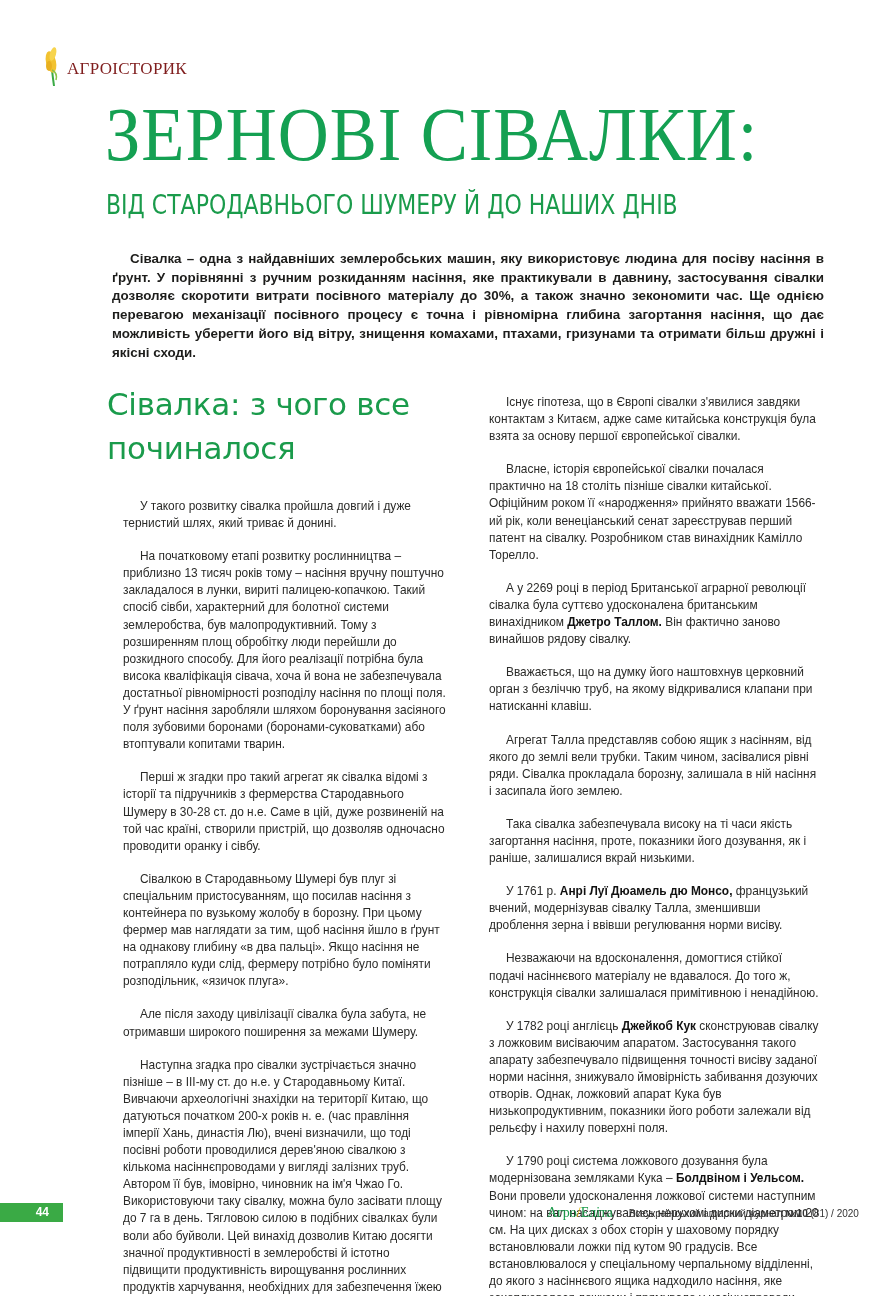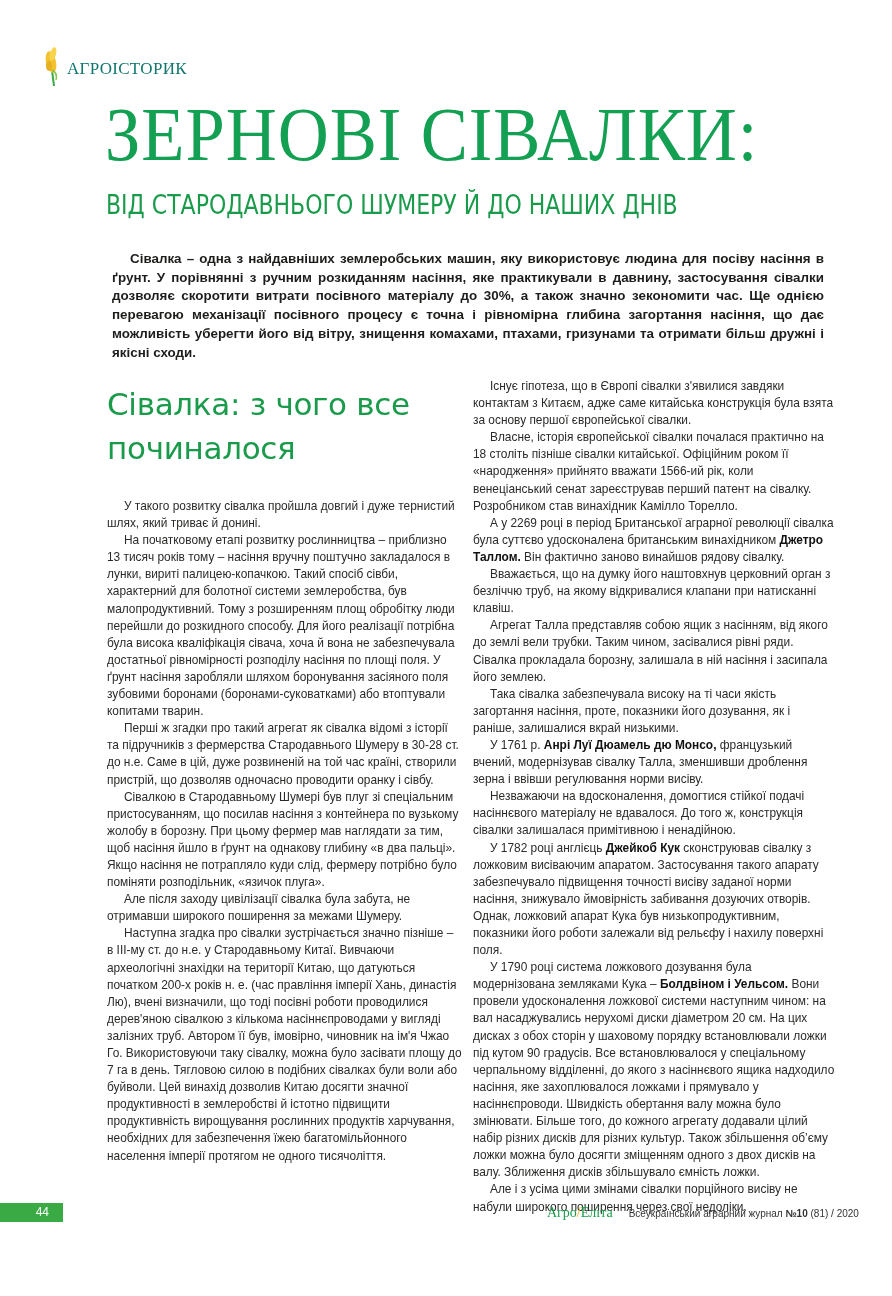--- a/index.html
+++ b/index.html
@@ -1,30 +1,30 @@
 <!DOCTYPE html>
 <html><head>
   <meta charset="utf-8">
   <style>
     html, body { margin: 0; padding: 0; background: #ffffff; }
     body { width: 892px; height: 1296px; position: relative; overflow: hidden; font-family: "Liberation Sans", sans-serif; color: #1d1d1b; }
     .section-tag { position: absolute; left: 40px; top: 42px; display: flex; align-items: center; gap: 3px; }
     .section-tag svg { width: 24px; height: 50px; }
-    .section-label { font-family: "Liberation Serif", serif; color: #0f766e; font-size: 17px; letter-spacing: 0.3px; margin-top: 0px; }
+    .section-label { font-family: "Liberation Serif", serif; color: #7f1d1d; font-size: 17px; letter-spacing: 0.3px; margin-top: 0px; }
     .main-title { position: absolute; left: 105px; top: 94px; width: 730px; font-family: "Liberation Serif", serif; color: #14a052; font-size: 76px; line-height: 80px; letter-spacing: 1px; white-space: nowrap; margin: 0; font-weight: normal; transform: scaleX(0.93); transform-origin: left top; }
     .subtitle { position: absolute; left: 106px; top: 187px; width: 730px; font-family: "DejaVu Sans", sans-serif; color: #1a9b4b; font-size: 27px; line-height: 36px; white-space: nowrap; margin: 0; font-weight: normal; transform: scaleX(0.815); transform-origin: left top; }
     .lead { position: absolute; left: 104px; top: 242px; width: 728px; font-family: "Liberation Sans", sans-serif; font-weight: bold; font-size: 13.4px; line-height: 18.7px; text-align: justify; color: #1d1d1b; margin: 0; }
     .lead p { margin: 8px; text-indent: 18px; }
     .col { position: absolute; top: 378px; font-family: "Liberation Sans", sans-serif; font-size: 11.9px; line-height: 17.1px; color: #2a2a28; }
     .col-left { left: 107px; width: 355px; }
     .col-right { left: 473px; width: 362px; top: 378px; }
-    .col p { margin: 0; text-indent: 17px; }
+    .col p { margin: 16px; text-indent: 17px; }
     .col b { font-weight: bold; color: #111; }
     .section-heading { font-family: "DejaVu Sans", sans-serif; color: #1a9b4b; font-size: 31px; line-height: 44px; font-weight: normal; margin: 4px 0 28px 0; letter-spacing: -0.3px; }
-    .page-num { position: absolute; left: 0; top: 1203px; width: 63px; height: 19px; background: #3aaa45; color: #ffffff; font-weight: normal; font-size: 12px; line-height: 19px; text-align: right; padding-right: 14px; box-sizing: border-box; }
+    .page-num { position: absolute; left: 0; top: 1203px; width: 63px; height: 19px; background: #3aaa45; color: #ffffff; font-weight: bold; font-size: 12px; line-height: 19px; text-align: right; padding-right: 14px; box-sizing: border-box; }
     .footer { position: absolute; left: 547px; top: 1205px; display: flex; align-items: baseline; gap: 16px; white-space: nowrap; }
     .brand { font-family: "Liberation Serif", serif; color: #1a9b4b; font-size: 14px; }
     .brand .slash { color: #e6b800; }
     .journal { font-family: "Liberation Sans", sans-serif; font-size: 10px; color: #333; }
     .journal b { font-weight: bold; }
   </style>
 </head>
 <body>
 
 <div class="section-tag">

